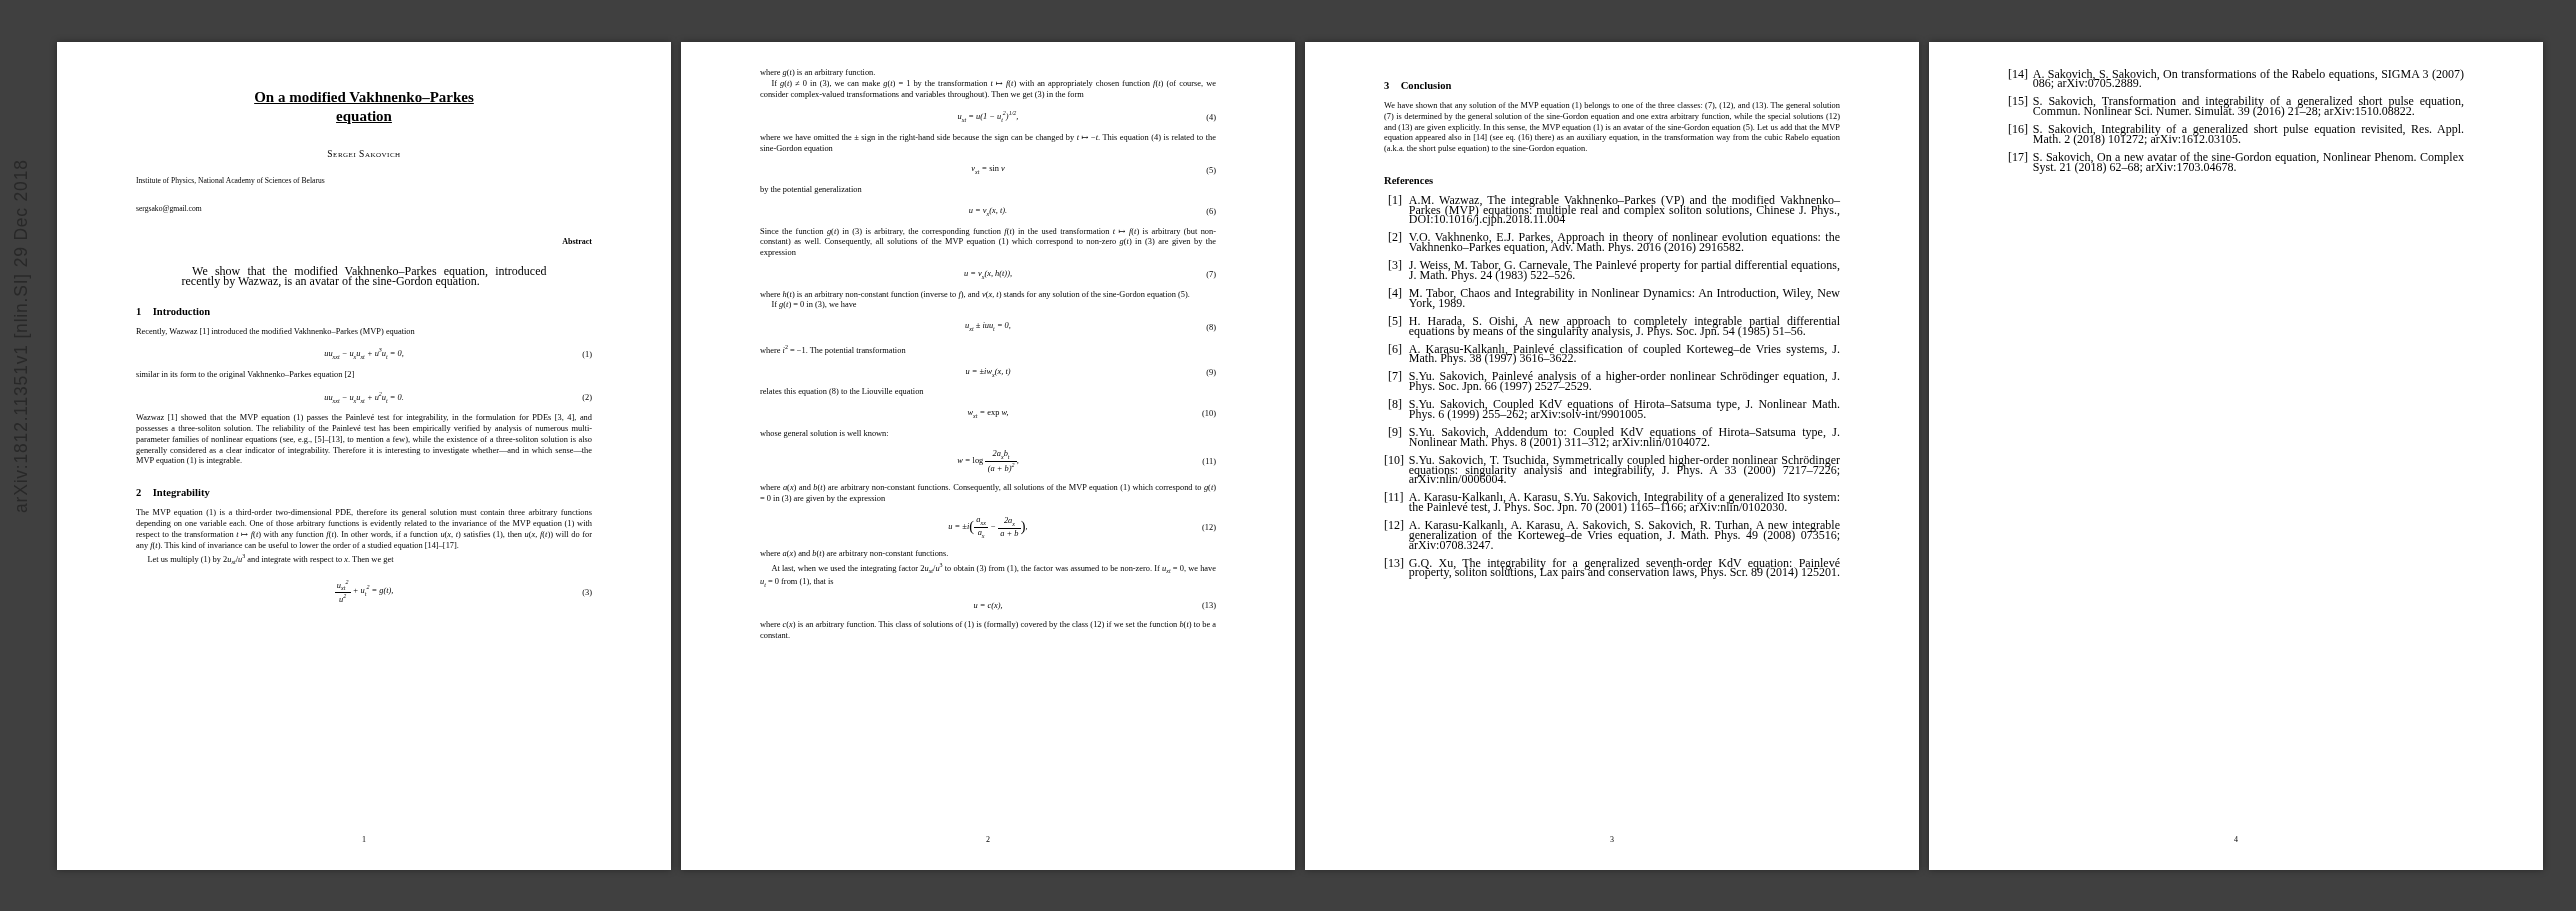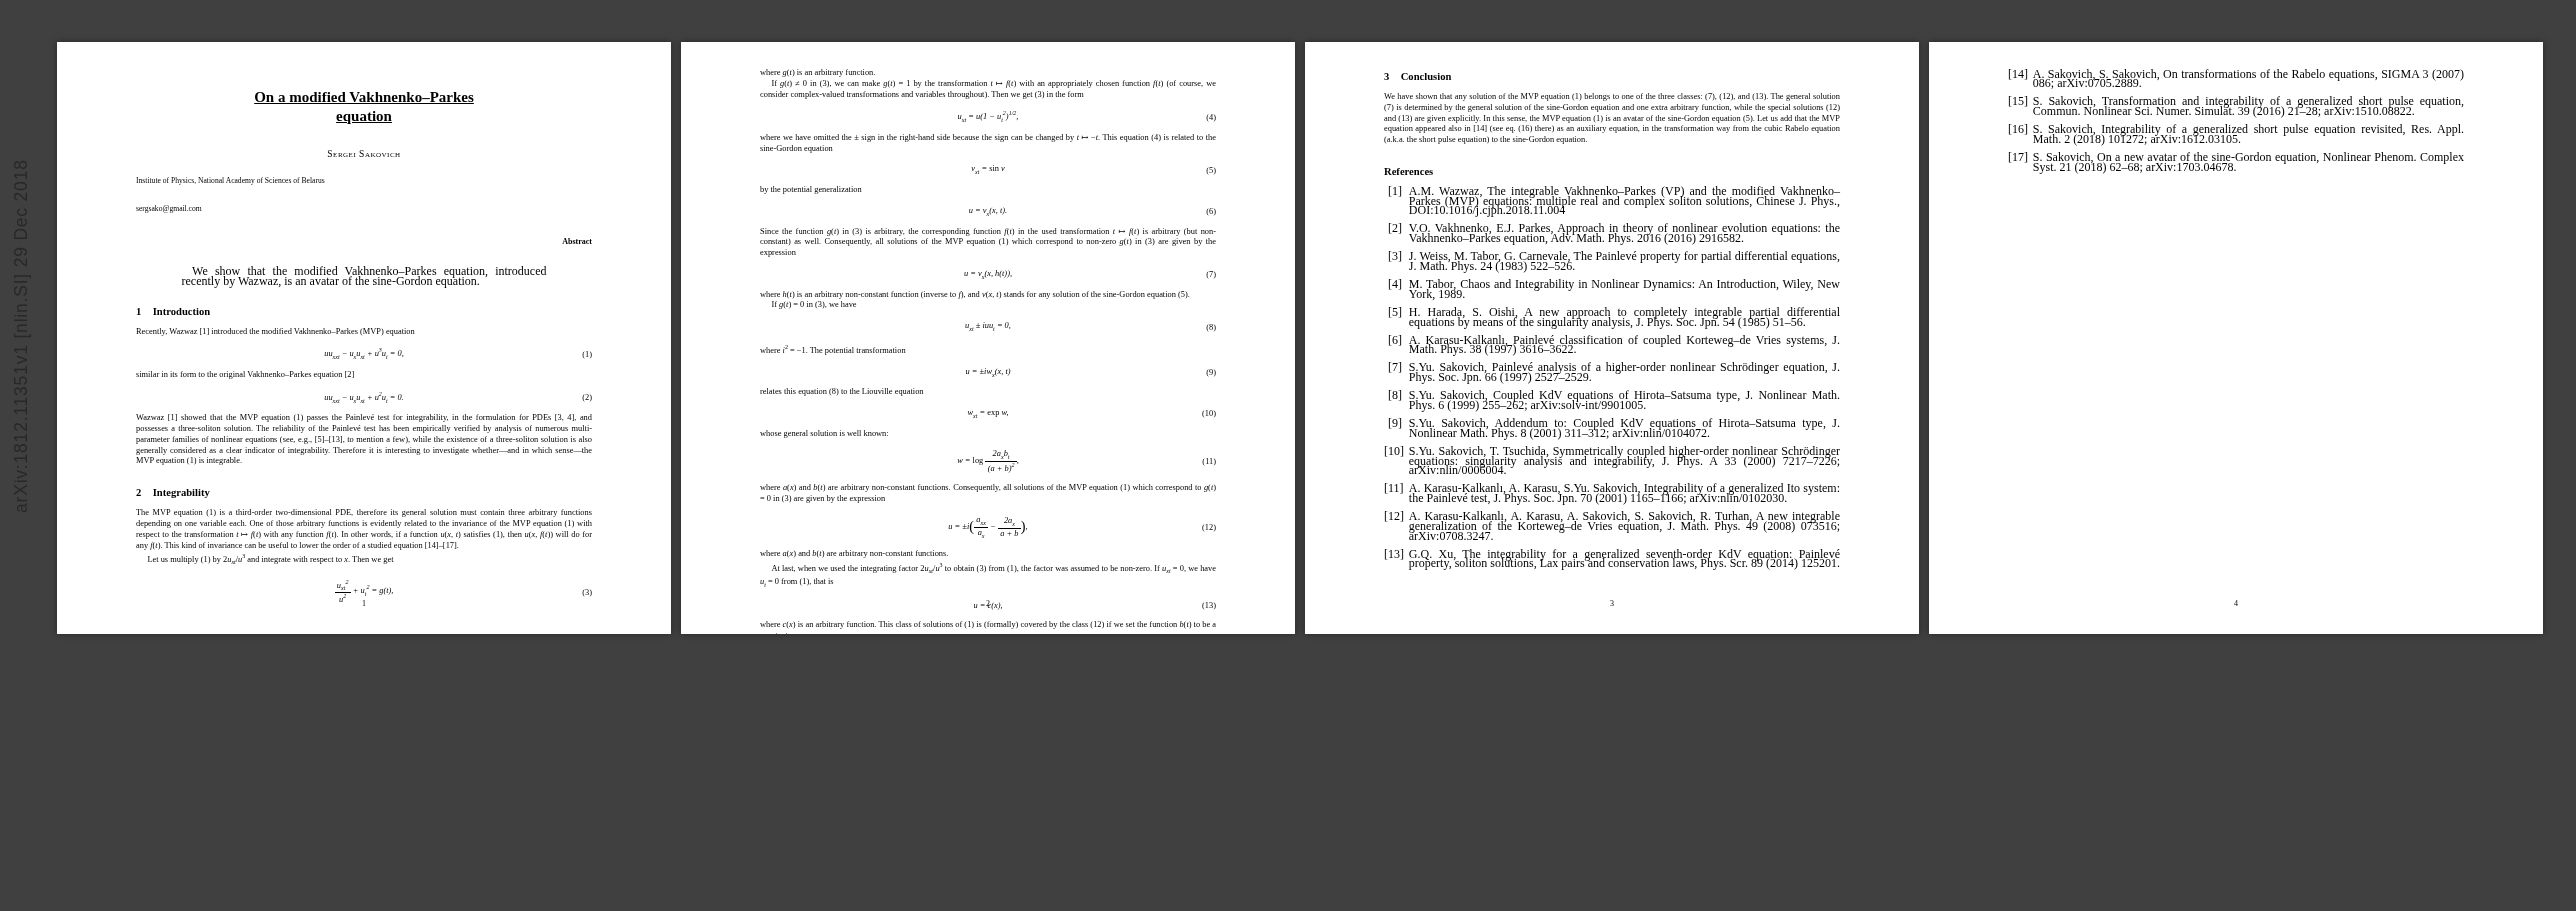--- a/index.html
+++ b/index.html
@@ -13,35 +13,35 @@
   }
   .stamp {
     position:absolute; left:10.6px; top:513px;
     transform:rotate(-90deg); transform-origin:0 0;
     font-family:"Liberation Sans","DejaVu Sans",sans-serif;
     font-size:17.5px; letter-spacing:0.8px; white-space:nowrap;
     color:#282828;
   }
   .pages { position:absolute; left:57px; top:42px; display:flex; gap:10px; }
   .page {
-    width:614px; height:592px; background:#ffffff;
+    width:614px; height:828px; background:#ffffff;
     box-shadow:0 0 6.8px rgba(0,0,0,0.4);
     position:relative; padding:26px 79px 0; overflow:hidden;
   }
   .pagenum { position:absolute; bottom:26px; left:0; width:100%; text-align:center; font-size:8px; }
 
   .title { font-size:15px; font-weight:bold; text-align:center; line-height:19px; max-width:258px; margin:20px auto 0;text-decoration:underline; }
   .author { text-align:center; font-variant:small-caps; font-size:9.5px; letter-spacing:0.5px; margin-top:23px; }
   .affil { text-align:left; font-size:7.6px; line-height:10px; margin-top:16.7px; }
   .email { margin-top:18px; }
   .abs-head { text-align:right; font-weight:bold; font-size:8px; margin-top:23px; }
   .abs-text { font-size:12px; line-height:10px; text-align:justify; text-indent:10.6px; max-width:365px; margin:20px auto 0; }
 
   .sec { font-size:10.6px; font-weight:bold; margin:20px 0 10px; }
-  .sec:first-child { margin-top:3px; }
+  .sec:first-child { margin-top:12px; }
   .secnum { margin-right:11.4px; }
 
   .para { font-size:8.4px; line-height:10.8px; text-align:justify; }
   .para sub, .para sup { font-size:6px; }
   .indent { text-indent:11.4px; }
 
   .eq { position:relative; text-align:center; margin:10px 0; font-size:8.4px; }
   .math { font-style:italic; }
   .math sub, .math sup { font-size:6px; }
   .eqnum { position:absolute; right:0; top:50%; transform:translateY(-50%); font-style:normal; font-size:8.4px; }

